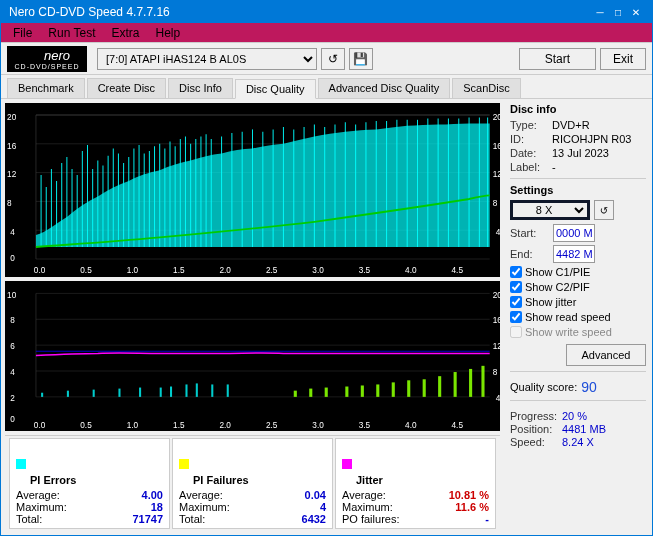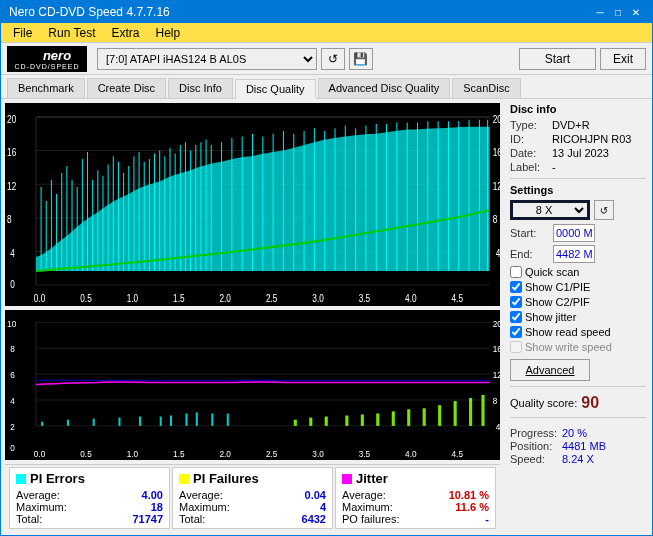--- a/index.html
+++ b/index.html
@@ -43,21 +43,21 @@
       background: none;
       border: none;
       color: white;
       cursor: pointer;
       font-size: 10px;
       display: flex;
       align-items: center;
       justify-content: center;
     }
     .menubar {
-      background: #fde047;
+      background: #be185d;
       height: 20px;
       display: flex;
       align-items: center;
       padding: 0 4px;
       border-bottom: 1px solid #ccc;
       flex-shrink: 0;
     }
     .menu-item {
       padding: 2px 8px;
       cursor: pointer;
@@ -78,21 +78,21 @@
       height: 26px;
       background: black;
       color: white;
       font-size: 10px;
       display: flex;
       flex-direction: column;
       align-items: center;
       justify-content: center;
       margin-right: 6px;
     }
-    .nero-logo-top { font-size: 13px; font-weight: bold; font-style: italic; margin-left: 20px; }
+    .nero-logo-top { font-size: 13px; font-weight: normal; font-style: italic; margin-left: 20px; }
     .nero-logo-bottom { font-size: 7px; letter-spacing: 1px; }
     .drive-select {
       height: 22px;
       font-size: 11px;
       border: 1px solid #999;
       padding: 0 4px;
       width: 220px;
     }
     .toolbar-btn {
       height: 22px;
@@ -233,21 +233,21 @@
       align-self: flex-end;
       width: 80px;
     }
     .quality-row {
       display: flex;
       align-items: center;
       gap: 4px;
       margin-top: 2px;
     }
     .quality-label { font-size: 11px; }
-    .quality-value { font-size: 16px; font-weight: bold; color: #7f1d1d; }
+    .quality-value { font-size: 14px; font-weight: normal; color: #1d4ed8; }
     .progress-section { margin-top: 4px; }
     .prog-row {
       display: flex;
       align-items: center;
       gap: 4px;
       margin-bottom: 1px;
     }
     .prog-label { width: 48px; color: #333; }
     .prog-value { color: #0000cc; font-weight: 500; }
     
@@ -269,21 +269,21 @@
       display: flex;
       align-items: center;
       gap: 4px;
       margin-bottom: 3px;
     }
     .stat-dot {
       width: 10px;
       height: 10px;
       flex-shrink: 0;
     }
-    .stat-title { font-size: 13px; font-weight: bold; }
+    .stat-title { font-size: 11px; font-weight: bold; margin-top: 32px; }
     .stat-row {
       display: flex;
       justify-content: space-between;
       font-size: 11px;
     }
     .stat-val { color: #0000cc; font-weight: 600; }
     .stat-val-red { color: #cc0000; font-weight: 600; }
     
     svg.chart { display: block; }
   </style>
@@ -622,45 +622,41 @@
       <div class="field-row">
         <span class="field-label">Start:</span>
         <input class="input-mb" type="text" value="0000 MB" style="">
       </div>
       <div class="field-row">
         <span class="field-label">End:</span>
         <input class="input-mb" type="text" value="4482 MB" style="">
       </div>
 
       <div class="checkbox-row">
-        <input type="checkbox" id="cb1" style="">
-        <label class="checkbox-label" for="cb1">Quick scan</label>
-      </div>
-      <div class="checkbox-row">
         <input type="checkbox" id="cb2" checked="" style="">
         <label class="checkbox-label" for="cb2">Show C1/PIE</label>
       </div>
       <div class="checkbox-row">
         <input type="checkbox" id="cb3" checked="" style="">
         <label class="checkbox-label" for="cb3">Show C2/PIF</label>
       </div>
       <div class="checkbox-row">
         <input type="checkbox" id="cb4" checked="" style="">
         <label class="checkbox-label" for="cb4">Show jitter</label>
       </div>
       <div class="checkbox-row">
         <input type="checkbox" id="cb5" checked="" style="">
         <label class="checkbox-label" for="cb5">Show read speed</label>
       </div>
       <div class="checkbox-row">
         <input type="checkbox" id="cb6" disabled="" style="">
         <label class="checkbox-label" for="cb6" style="color:#888;">Show write speed</label>
       </div>
 
-      <div style="display:flex;text-decoration:underline;">
+      <div style="display:flex;justify-content:flex-end;">
         <button class="btn-advanced">Advanced</button>
       </div>
 
       <div class="divider"></div>
 
       <div class="quality-row">
         <span class="quality-label">Quality score:</span>
         <span class="quality-value">90</span>
       </div>
 

